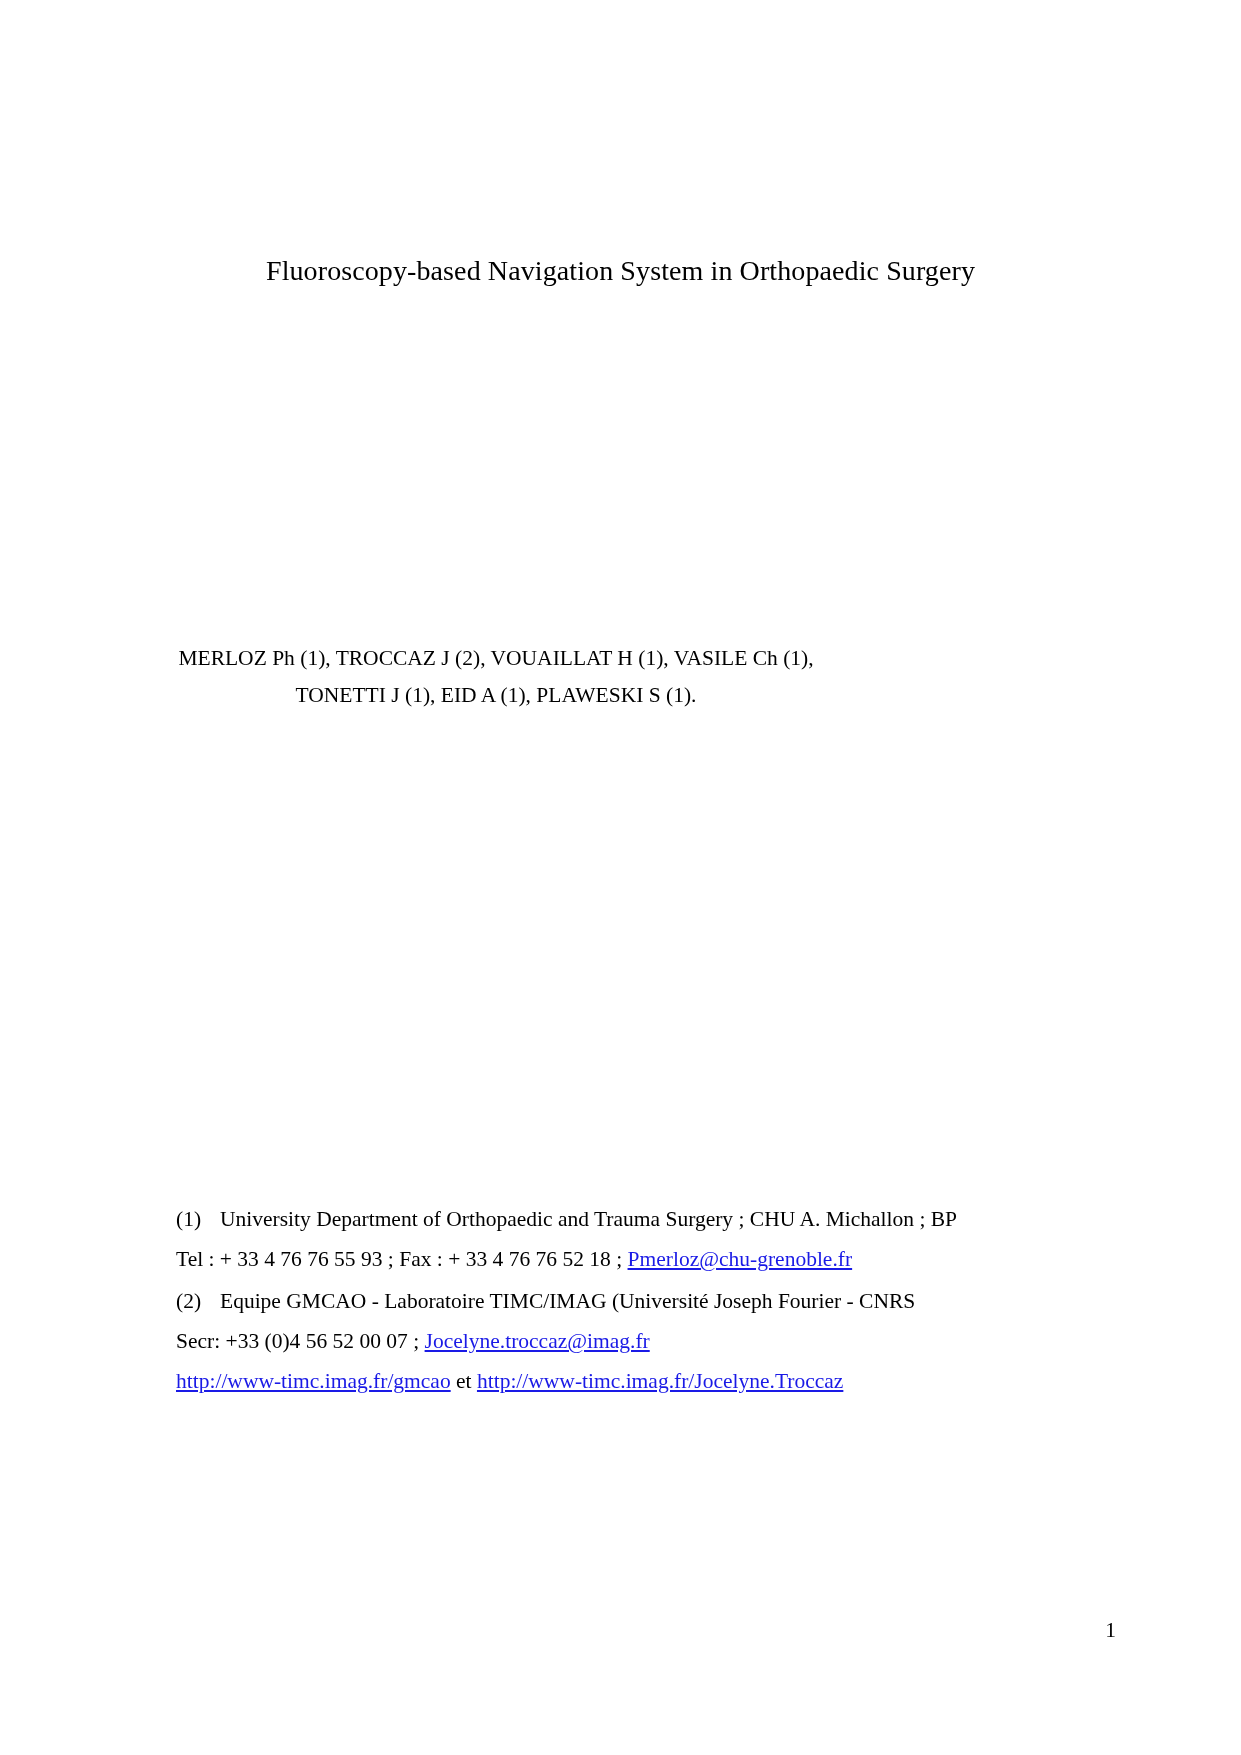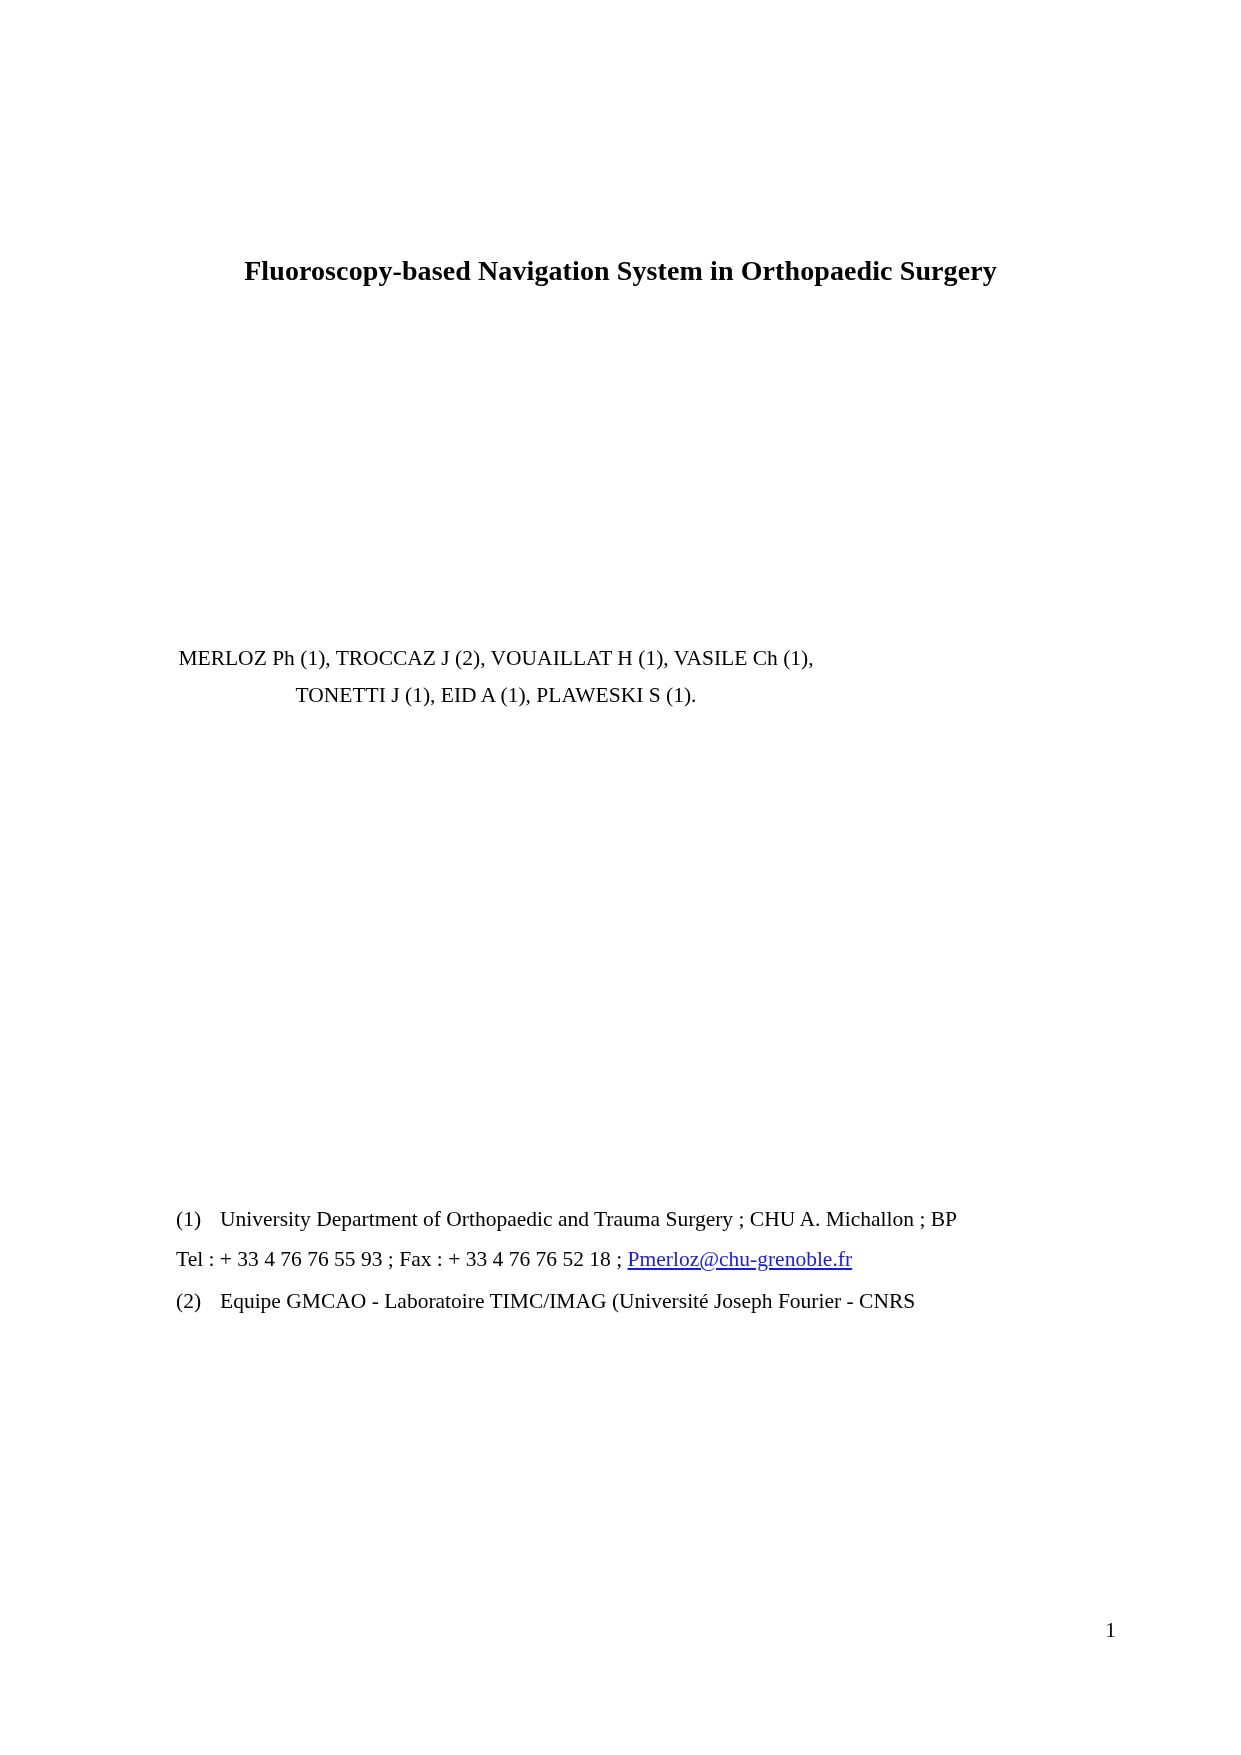--- a/index.html
+++ b/index.html
@@ -22,21 +22,21 @@
     height: 1755px;
     background: #ffffff;
   }
   .title {
     position: absolute;
     left: 0;
     top: 255px;
     width: 1241px;
     text-align: center;
     font-size: 28px;
-    font-weight: bold;
+    font-weight: normal;
     letter-spacing: 0.1px;
   }
   .authors {
     position: absolute;
     left: 0;
     top: 640px;
     width: 992px;
     text-align: center;
     font-size: 21.5px;
     line-height: 37px;
@@ -126,21 +126,27 @@
 
     <div class="aff-item">
       <div class="aff-row">
         <div class="aff-marker">(2)</div>
         <div class="aff-body">
           <div class="aff-line">Equipe GMCAO - Laboratoire TIMC/IMAG (Université Joseph Fourier - CNRS</div>
         </div>
       </div>
       <div class="gap-line"></div>
       <div class="indent-block">
+        <div class="aff-line">
+          <span>Secr: +33 (0)4 56 52 00 07 ; </span><span class="link">Jocelyne.troccaz@imag.fr</span>
+        </div>
         <div class="gap-line"></div>
+        <div class="aff-line">
+          <span class="link">http://www-timc.imag.fr/gmcao</span><span> et </span><span class="link">http://www-timc.imag.fr/Jocelyne.Troccaz</span>
+        </div>
       </div>
     </div>
 
   </div>
 
   <div class="pagenum">
     <span>1</span>
   </div>
 
 </div>

